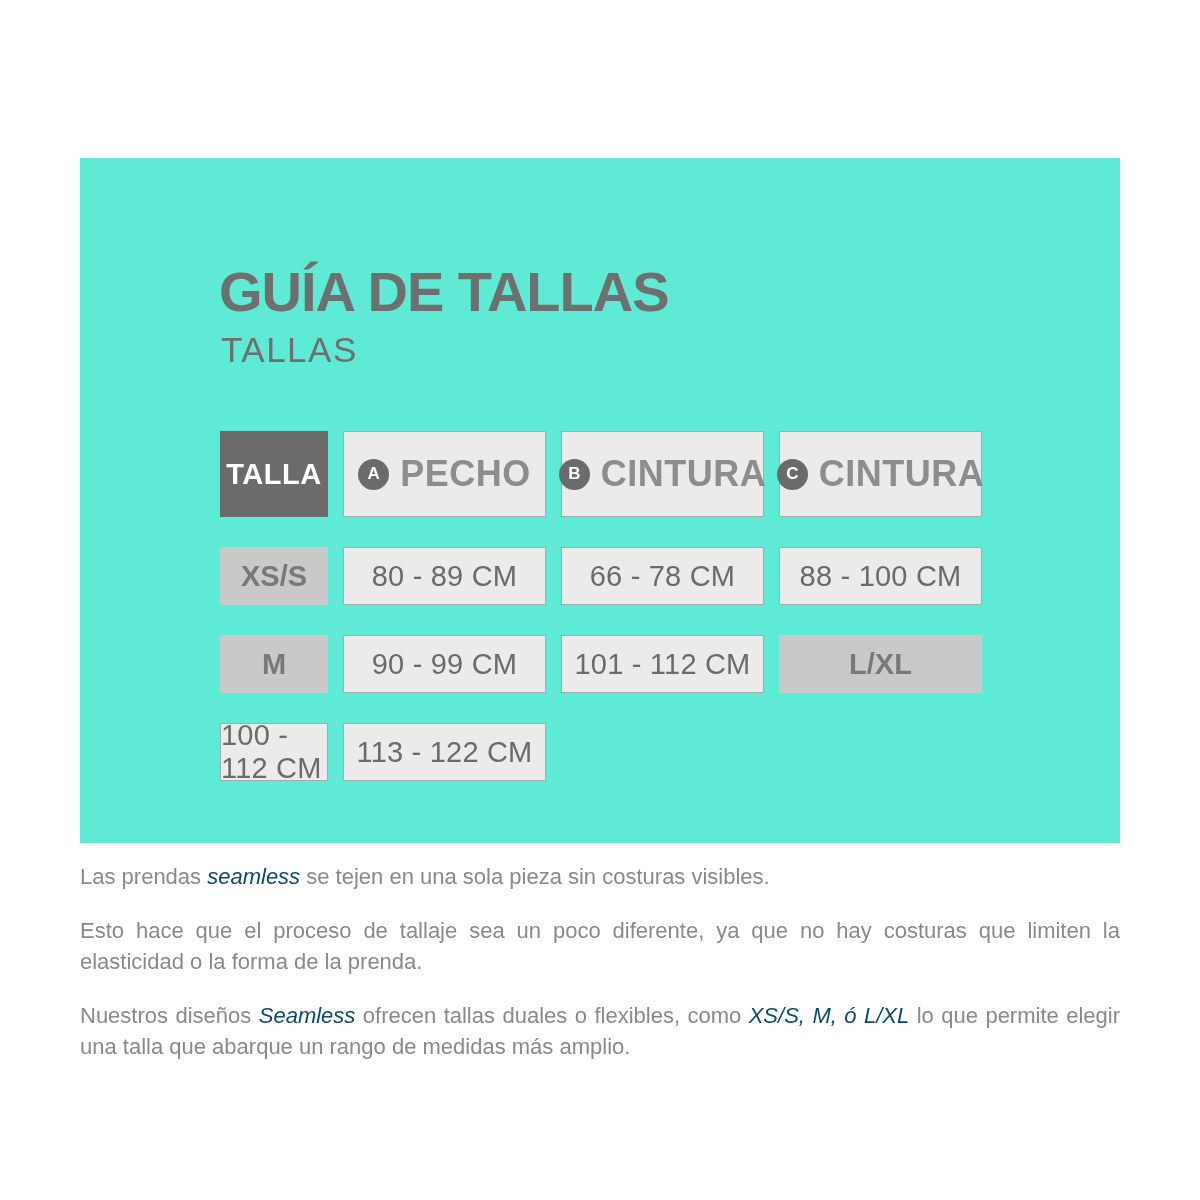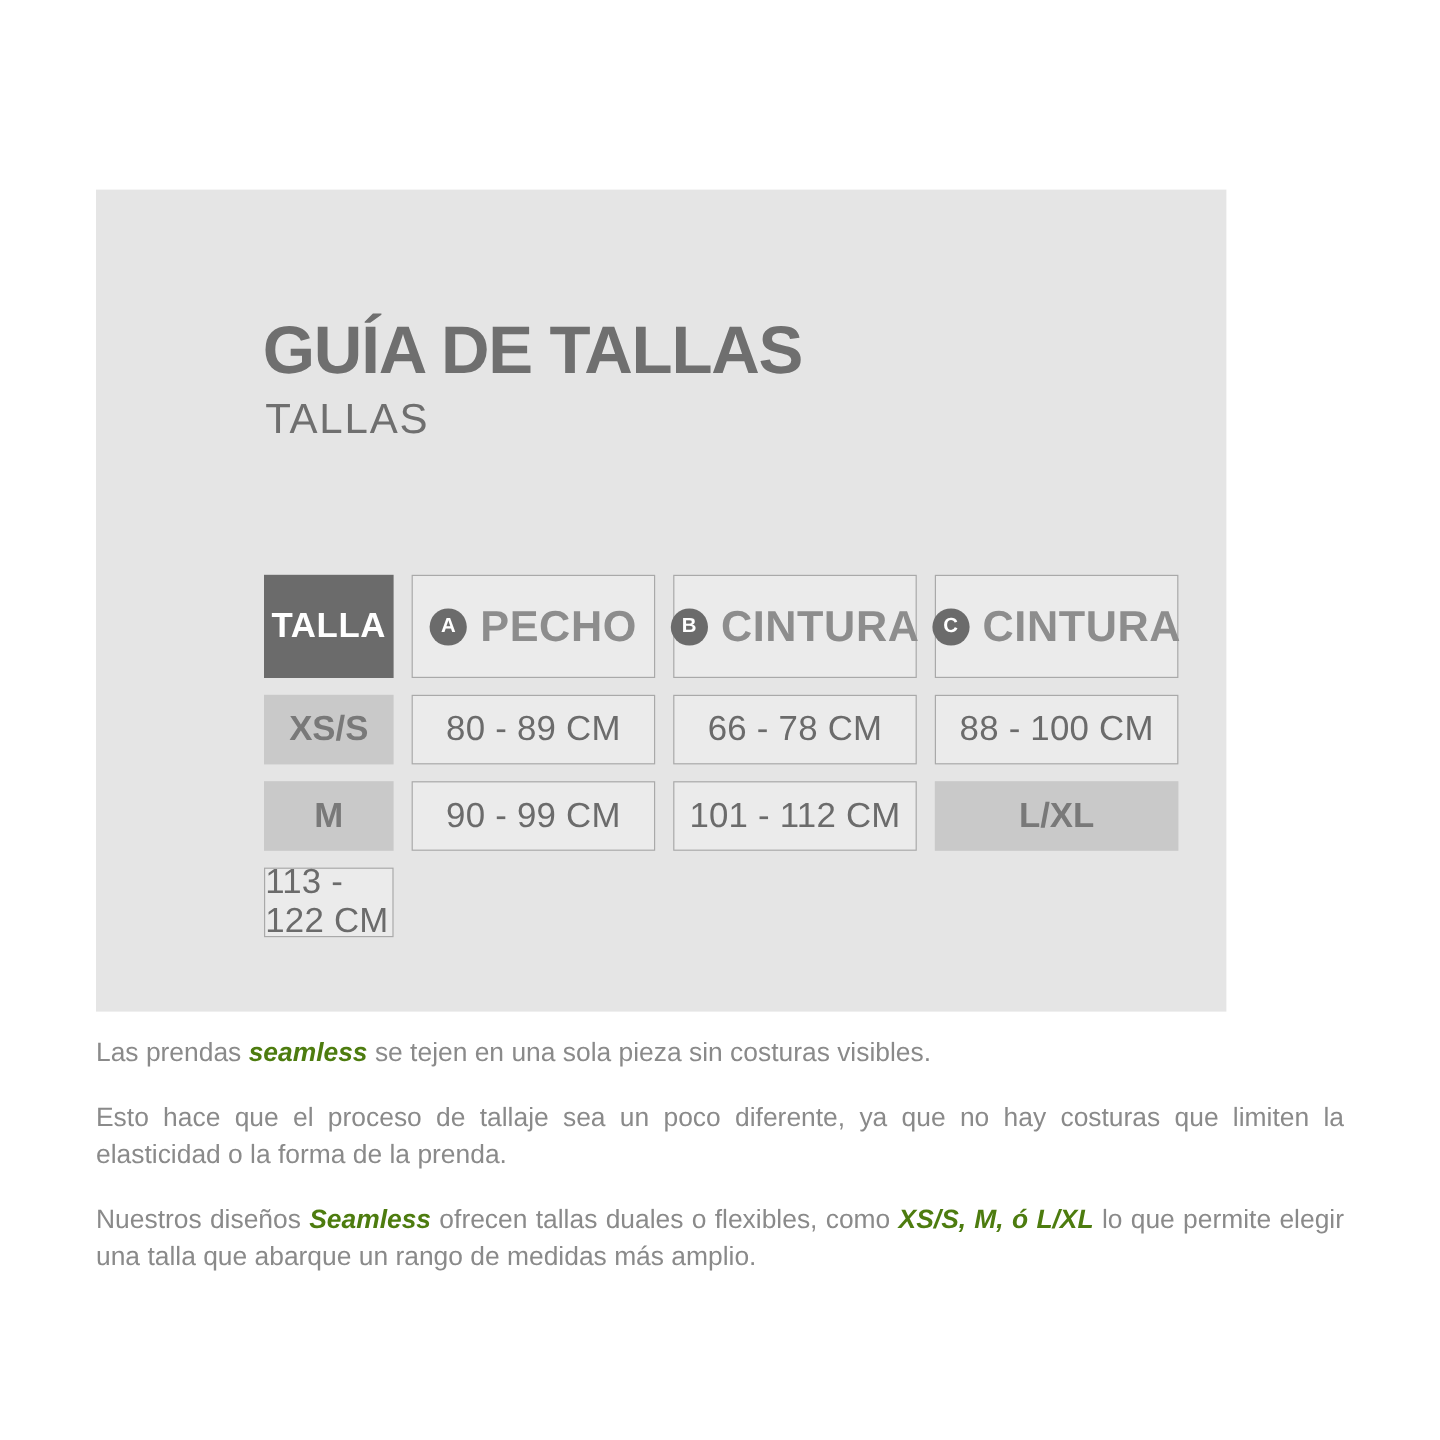--- a/index.html
+++ b/index.html
@@ -9,22 +9,22 @@
     background: #ffffff;
     font-family: "Liberation Sans", sans-serif;
     position: relative;
     overflow: hidden;
   }
 
   
   .card {
     position: absolute;
     left: 80px; top: 158px;
-    width: 942px; height: 685px;
-    background: #e5e5e5;
+    width: 1040px; height: 685px;
+    background: #5eead4;
   }
   .card-title {
     position: absolute;
     left: 139px; top: 106px;
     margin: 0;
     font-size: 56px;
     font-weight: bold;
     letter-spacing: -1px;
     line-height: 1;
     color: #6f6f6f;
@@ -40,22 +40,21 @@
     color: #6f6f6f;
   }
 
   
   .size-table {
     position: absolute;
     left: 140px; top: 273px;
     display: grid;
     grid-template-columns: 108px 203px 203px 203px;
     grid-template-rows: 86px 58px 58px 58px;
-    gap: 14px 15px;
-    margin-top: 48px;
+    gap: 30px 15px;
   }
   .cell {
     display: flex;
     align-items: center;
     justify-content: center;
   }
   .corner-cell {
     background: #6b6b6b;
     color: #ffffff;
     font-size: 29px;
@@ -107,23 +106,23 @@
     width: 1040px;
   }
   .notes p {
     margin: 0 0 23px 0;
     font-size: 22px;
     line-height: 31px;
     color: #8a8a8a;
     text-align: justify;
   }
   .notes .em {
-    font-weight: bold;
+    font-weight: normal;
     font-style: italic;
-    color: #4d7c0f;
+    color: #0c4a6e;
   }
 </style>
 </head>
 <body>
 
 <div class="card">
   <h1 class="card-title">GUÍA DE TALLAS</h1>
   <h2 class="card-subtitle">TALLAS</h2>
 
   <div class="size-table">
@@ -146,20 +145,21 @@
     <div class="cell size-cell">XS/S</div>
     <div class="cell value-cell">80 - 89 CM</div>
     <div class="cell value-cell">66 - 78 CM</div>
     <div class="cell value-cell">88 - 100 CM</div>
 
     <div class="cell size-cell">M</div>
     <div class="cell value-cell">90 - 99 CM</div>
     <div class="cell value-cell">101 - 112 CM</div>
 
     <div class="cell size-cell">L/XL</div>
+    <div class="cell value-cell">100 - 112 CM</div>
     <div class="cell value-cell">113 - 122 CM</div>
   </div>
 </div>
 
 <div class="notes">
   <p><span>Las prendas </span><span class="em">seamless</span><span> se tejen en una sola pieza sin costuras visibles.</span></p>
 
   <p>Esto hace que el proceso de tallaje sea un poco diferente, ya que no hay costuras que limiten la elasticidad o la forma de la prenda.</p>
 
   <p><span>Nuestros diseños </span><span class="em">Seamless</span><span> ofrecen tallas duales o flexibles, como </span><span class="em">XS/S, M, ó L/XL</span><span> lo que permite elegir una talla que abarque un rango de medidas más amplio.</span></p>

